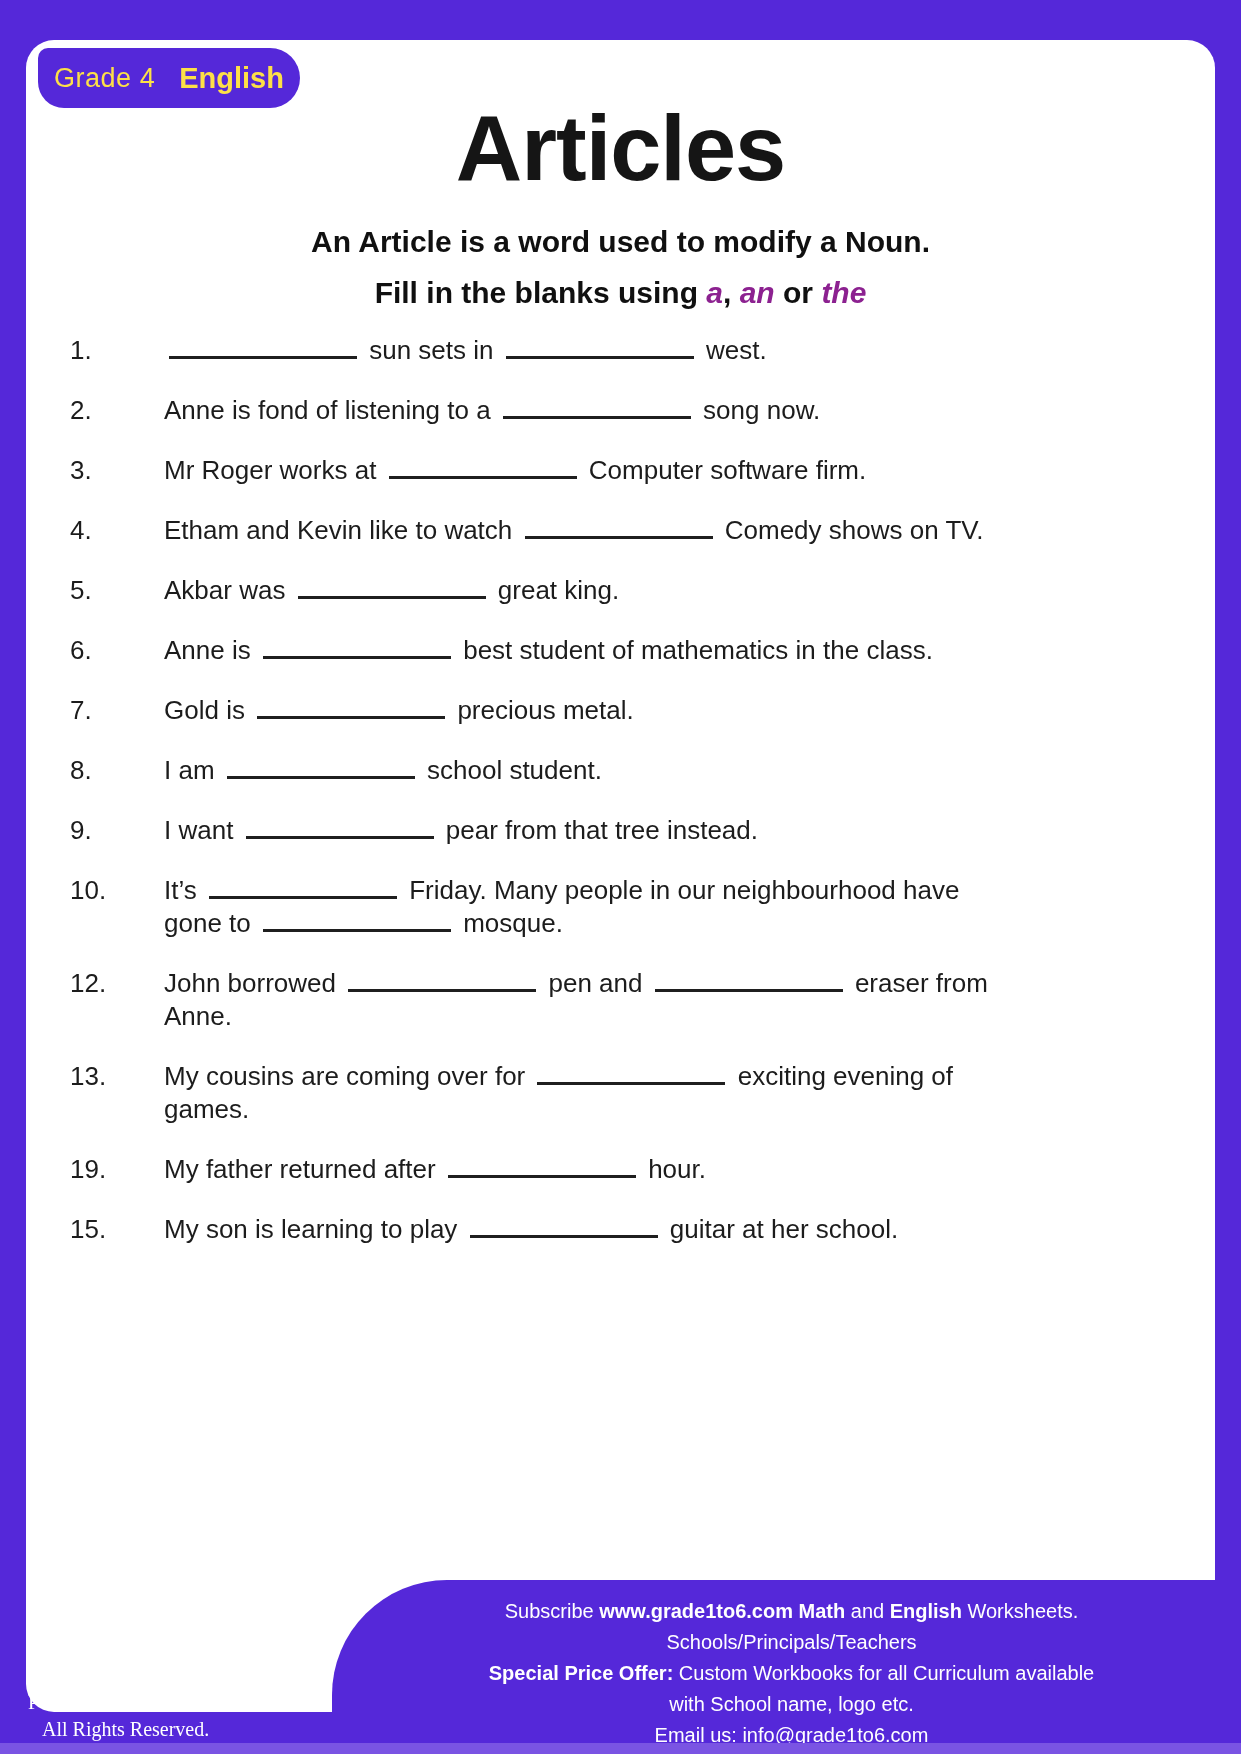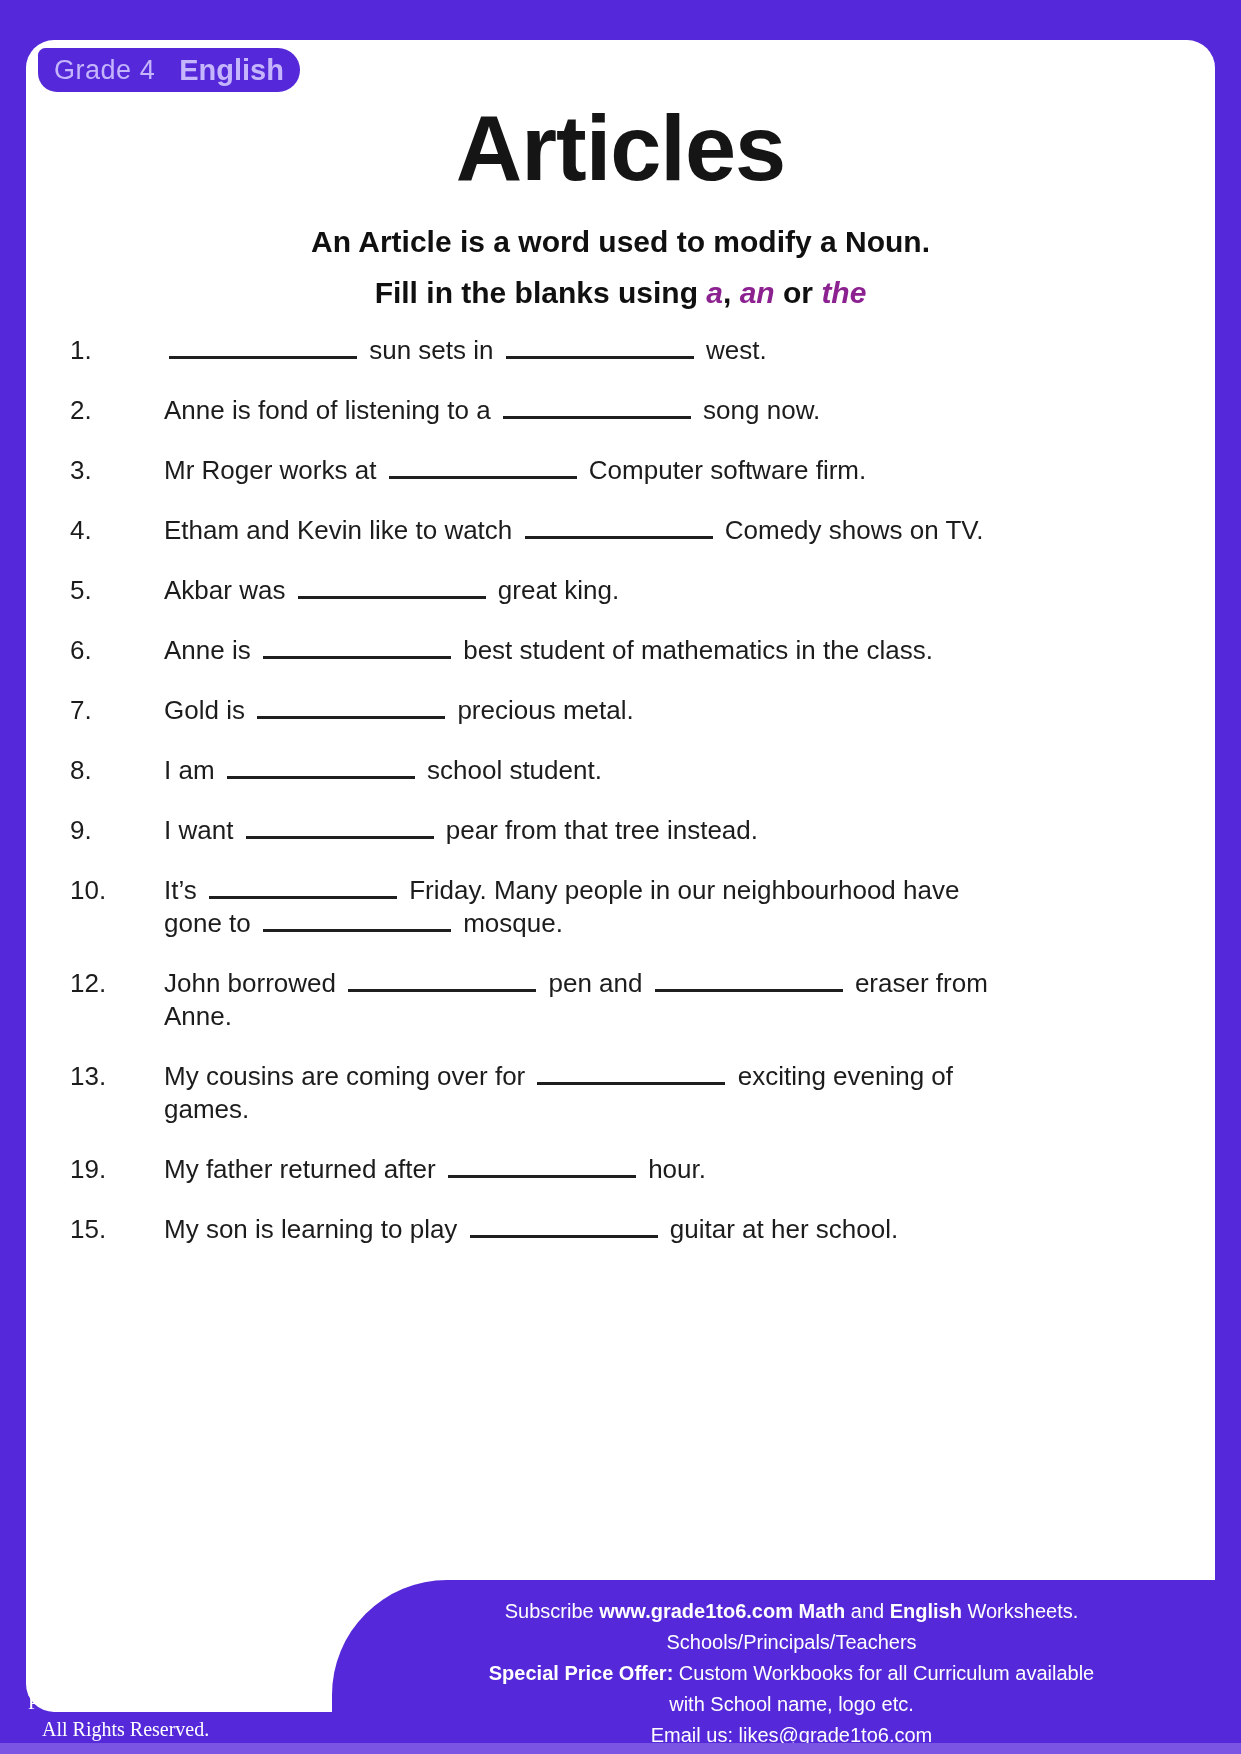--- a/index.html
+++ b/index.html
@@ -13,23 +13,23 @@
   .canvas{
     position:relative;width:1241px;height:1754px;overflow:hidden;
     background:var(--purple);
     font-family:"Liberation Sans","DejaVu Sans",sans-serif;
   }
   .page{
     position:absolute;left:26px;top:40px;width:1189px;height:1672px;
     background:#ffffff;border-radius:28px;
   }
   .badge{
-    position:absolute;left:38px;top:48px;width:262px;height:44px;
+    position:absolute;left:38px;top:48px;width:262px;height:60px;
     background:var(--purple);border-radius:10px 30px 30px 26px;
-    display:flex;align-items:center;justify-content:center;gap:24px;color:#c4b5fd;
+    display:flex;align-items:center;justify-content:center;gap:24px;color:#fde047;
   }
   .badge .grade{font-size:27px;font-weight:400;letter-spacing:.5px;}
   .badge .subject{font-size:29px;font-weight:700;}
   .content{position:relative;padding:0 44px;}
   h1.title{
     margin:62px 0 0;text-align:center;font-size:92px;font-weight:800;
     color:#151515;letter-spacing:-1px;line-height:1.02;
   }
   .intro{margin-top:20px;text-align:center;}
   .intro p{margin:0;font-size:30px;font-weight:700;color:#101010;line-height:51px;}
@@ -143,21 +143,21 @@
   <div class="badge">
     <span class="grade">Grade 4</span>
     <span class="subject">English</span>
   </div>
 
   <div class="footer-box">
     <p id="footer-line1"><span>Subscribe </span><span class="b">www.grade1to6.com Math</span><span> and </span><span class="b">English</span><span> Worksheets.</span></p>
     <p>Schools/Principals/Teachers</p>
     <p id="footer-line3"><span class="b">Special Price Offer:</span><span> Custom Workbooks for all Curriculum available</span></p>
     <p>with School name, logo etc.</p>
-    <p>Email us: likes@grade1to6.com</p>
+    <p>Email us: info@grade1to6.com</p>
   </div>
 
   <div class="copyright">
     <p>© Copyright 2017 BeeOne Media Pvt. Ltd.</p>
     <p class="l2">All Rights Reserved.</p>
   </div>
 
   <div class="bottom-strip"></div>
 
 </div>

